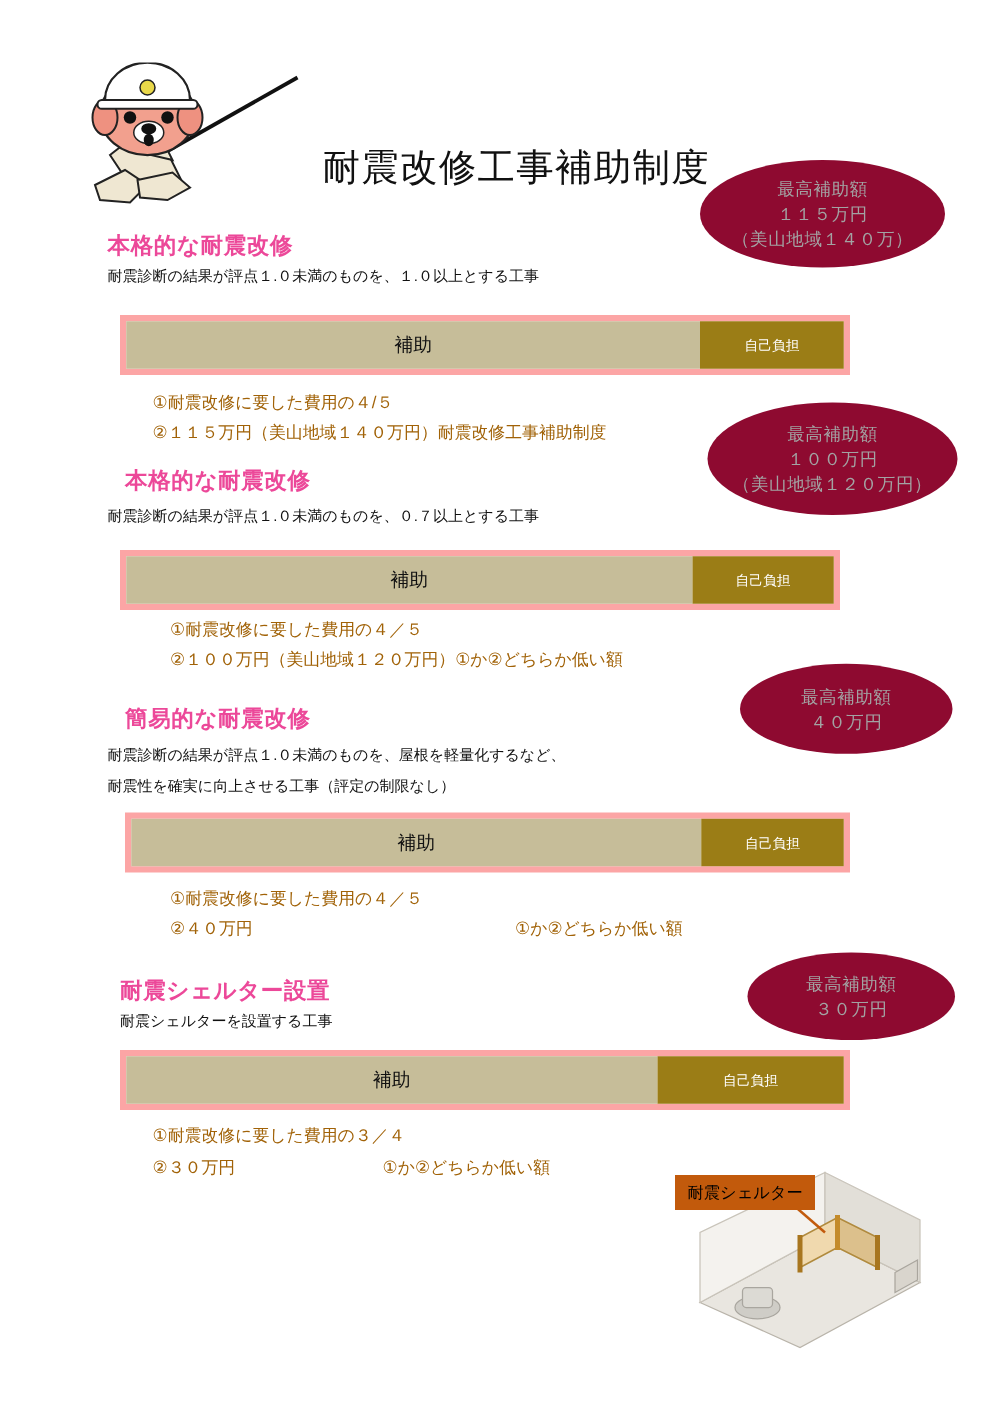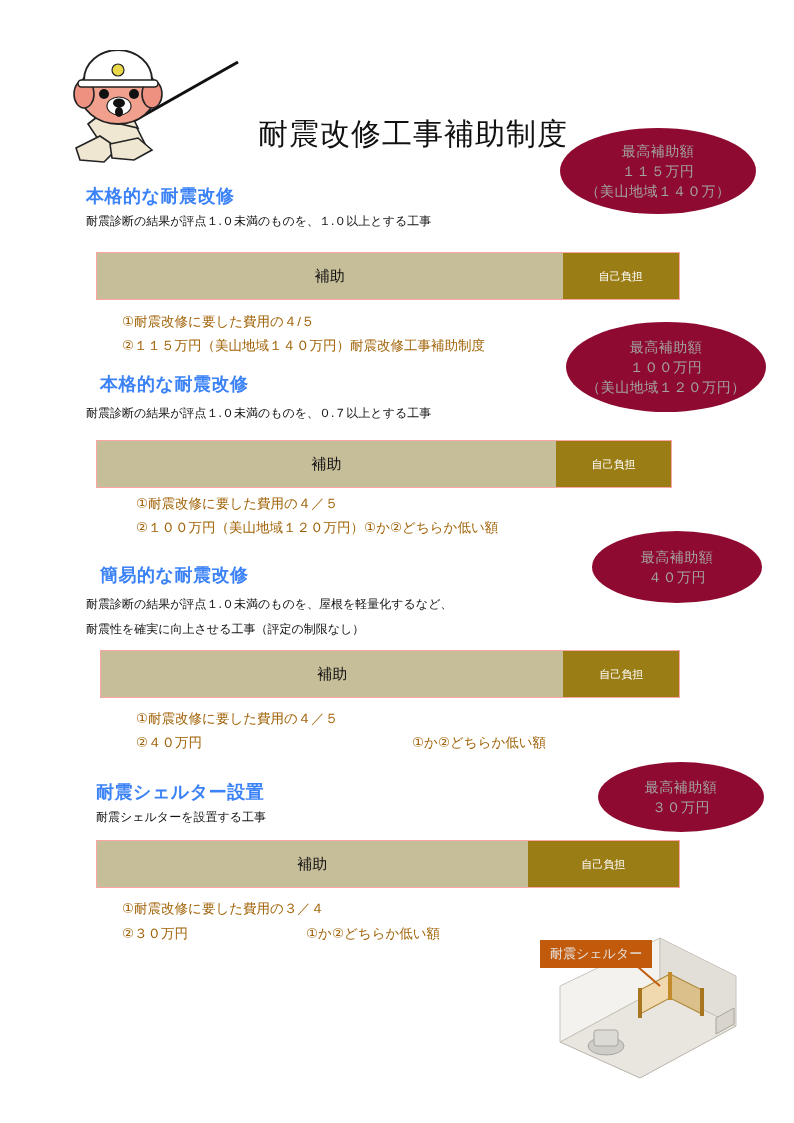--- a/index.html
+++ b/index.html
@@ -42,39 +42,39 @@
     font-weight: normal;
     white-space: nowrap;
   }
 
   
   .section { position: absolute; left: 0; width: 794px; }
   .sec-title {
     position: absolute;
     font-size: 18px;
     font-weight: bold;
-    color: #3b82f6;
+    color: #ec4899;
     letter-spacing: 0.5px;
     white-space: nowrap;
   }
   .sec-desc {
     position: absolute;
     font-size: 12px;
     color: #111;
     letter-spacing: 0px;
     white-space: nowrap;
     line-height: 1.5;
   }
 
   
   .bar {
     position: absolute;
     display: flex;
     height: 48px;
-    border: 1px solid #fca5a5;
+    border: 5px solid #fca5a5;
   }
   .bar .subsidy {
     background: #c6bd99;
     color: #111;
     display: flex;
     align-items: center;
     justify-content: center;
     font-size: 15px;
     height: 100%;
   }
@@ -122,21 +122,21 @@
     left: 520px;
     top: 930px;
     width: 250px;
     height: 150px;
   }
   .shelter-label {
     position: absolute;
     left: 20px;
     top: 10px;
     background: #c25a0c;
-    color: #e5e5e5;
+    color: #000000;
     font-size: 13px;
     padding: 5px 10px;
     white-space: nowrap;
     z-index: 3;
   }
 </style>
 </head>
 <body>
 
 <div class="header">

